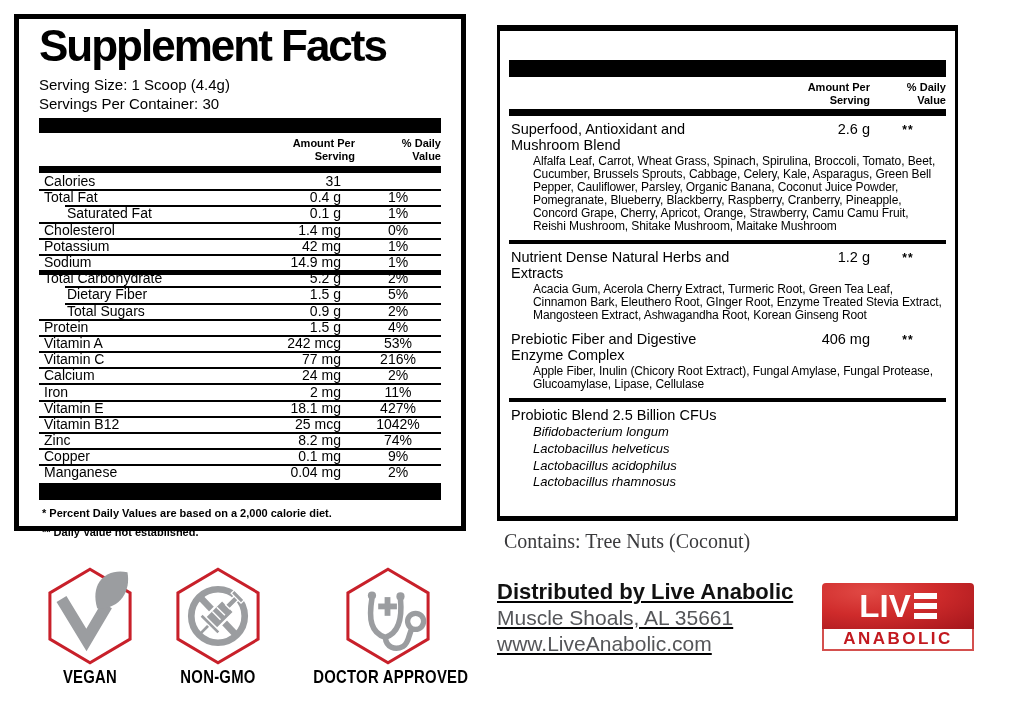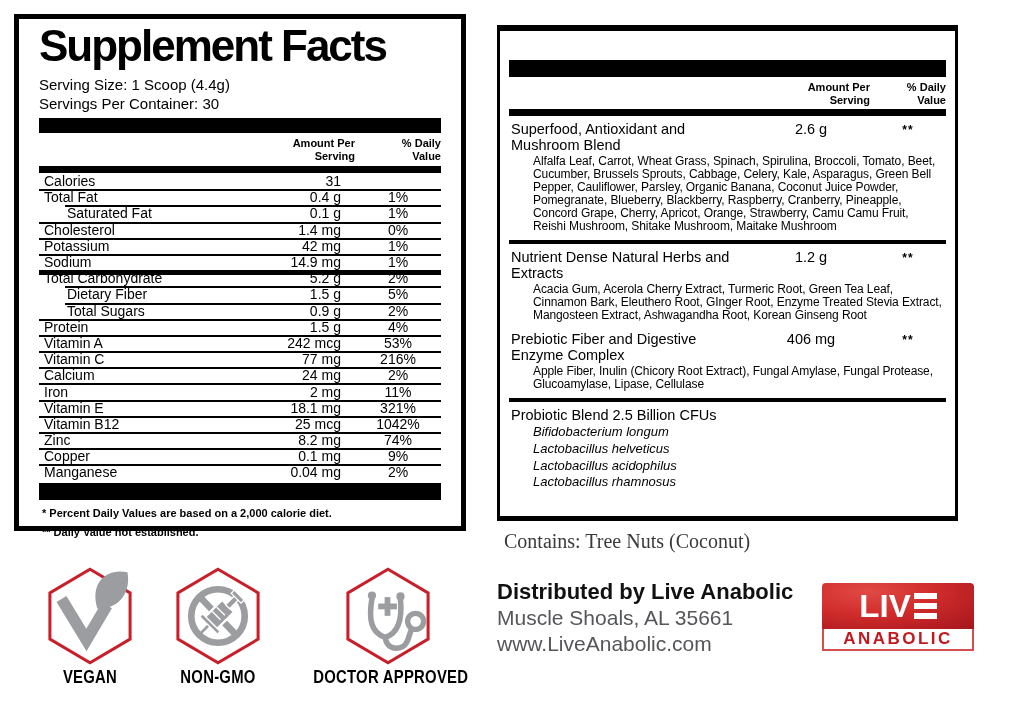--- a/index.html
+++ b/index.html
@@ -33,29 +33,29 @@
   .ra { text-align:right; padding-right:14px; white-space:nowrap; }
   .rd { text-align:center; }
 
   .fn { font-size:11px; font-weight:bold; margin:7px 0 0 3px; }
 
   
   .rp-topbar { margin-top:29px; height:17px; background:#000; }
   .panel.right .colhead { grid-template-columns:1fr 118px 76px; padding:4px 0 2px 0; }
   .sec-head { display:grid; grid-template-columns:1fr 118px 76px; align-items:baseline; font-size:14.5px; line-height:16px; padding:5px 0 1px 0; }
   .sec-head .sn { padding-left:2px; }
-  .sec-head .sa { text-align:center; }
+  .sec-head .sa { text-align:right; }
   .sec-head .sd { text-align:center; font-weight:bold; font-size:12px; letter-spacing:1px; }
   .sec-ing { font-size:12px; line-height:13px; letter-spacing:-0.1px; padding:1px 2px 4px 24px; }
   .sep { height:4px; background:#000; margin-top:3px; }
   .species { font-style:italic; font-size:13px; line-height:16.8px; padding-left:24px; }
 
   
   .contains { position:absolute; left:504px; top:530px; font-size:20px; color:#3a3a3c;font-family:Liberation Serif, serif; }
-  .distributor { position:absolute; left:497px; top:578px; }
+  .distributor { position:absolute; left:497px; top:578px;text-decoration:underline; }
   .distributor .d1 { font-size:22px; font-weight:bold; color:#111; line-height:27px; }
   .distributor .d2, .distributor .d3 { font-size:21px; color:#555659; line-height:26px; }
 
   .logo { position:absolute; left:822px; top:583px; width:152px; }
   .logo-top { height:46px; border-radius:4px 4px 0 0;
     background: radial-gradient(130% 150% at 30% 18%, #e14a45 0%, #cf2b2b 35%, #ad1a1f 68%, #871114 100%);
     display:flex; align-items:center; justify-content:center; }
   .logo-live { color:#fff; font-size:33px; font-weight:bold; letter-spacing:0; transform:scaleY(0.96); }
   .logo-ebars { display:inline-flex; flex-direction:column; justify-content:center; gap:4px; margin-left:3px; }
   .logo-ebars i { display:block; width:23px; height:6px; background:#fff; }
@@ -164,21 +164,21 @@
           <span class="rd">2%</span>
         </div>
       <div class="nrow">
           <span class="rn">Iron</span>
           <span class="ra">2 mg</span>
           <span class="rd">11%</span>
         </div>
       <div class="nrow">
           <span class="rn">Vitamin E</span>
           <span class="ra">18.1 mg</span>
-          <span class="rd">321%</span>
+          <span class="rd">427%</span>
         </div>
       <div class="nrow">
           <span class="rn">Vitamin B12</span>
           <span class="ra">25 mcg</span>
           <span class="rd">1042%</span>
         </div>
       <div class="nrow">
           <span class="rn">Zinc</span>
           <span class="ra">8.2 mg</span>
           <span class="rd">74%</span>

